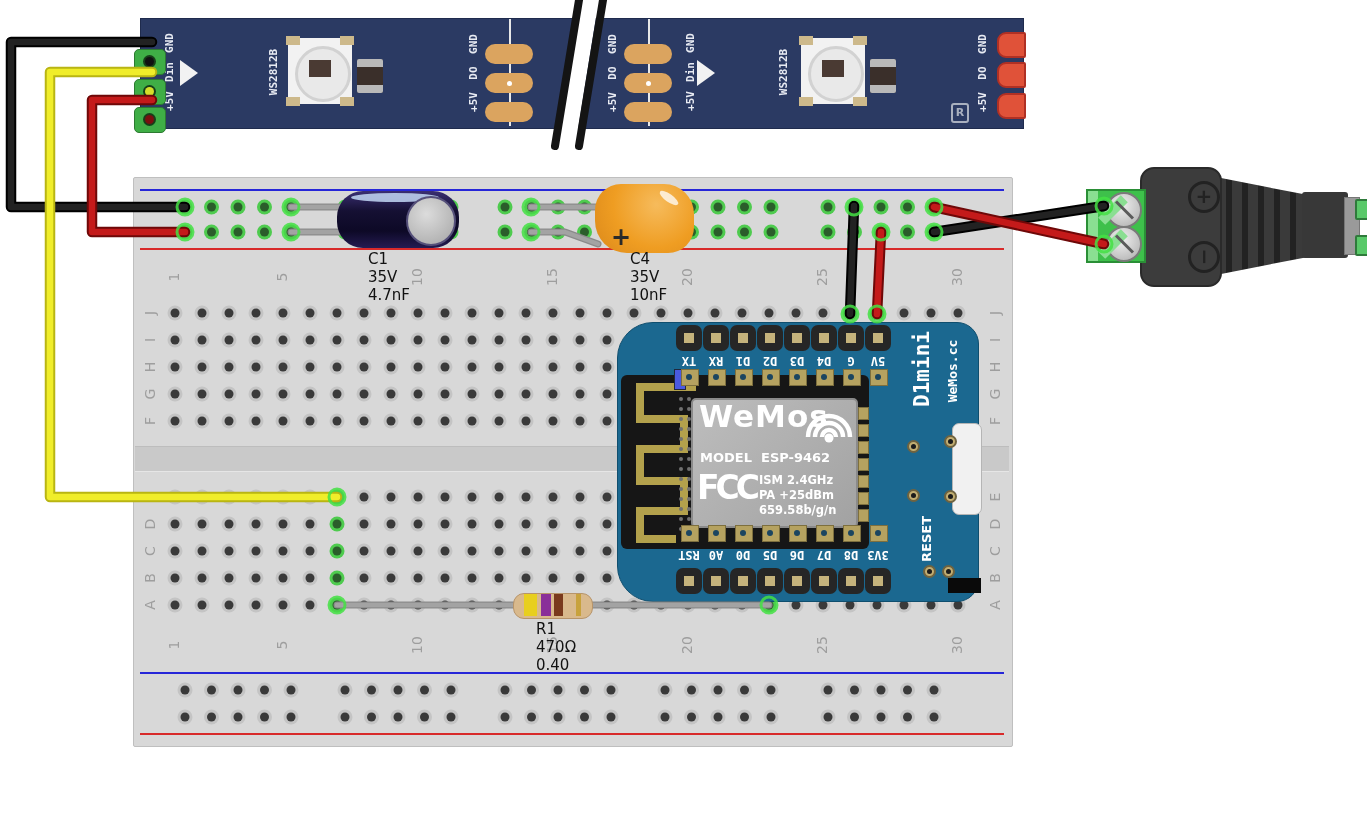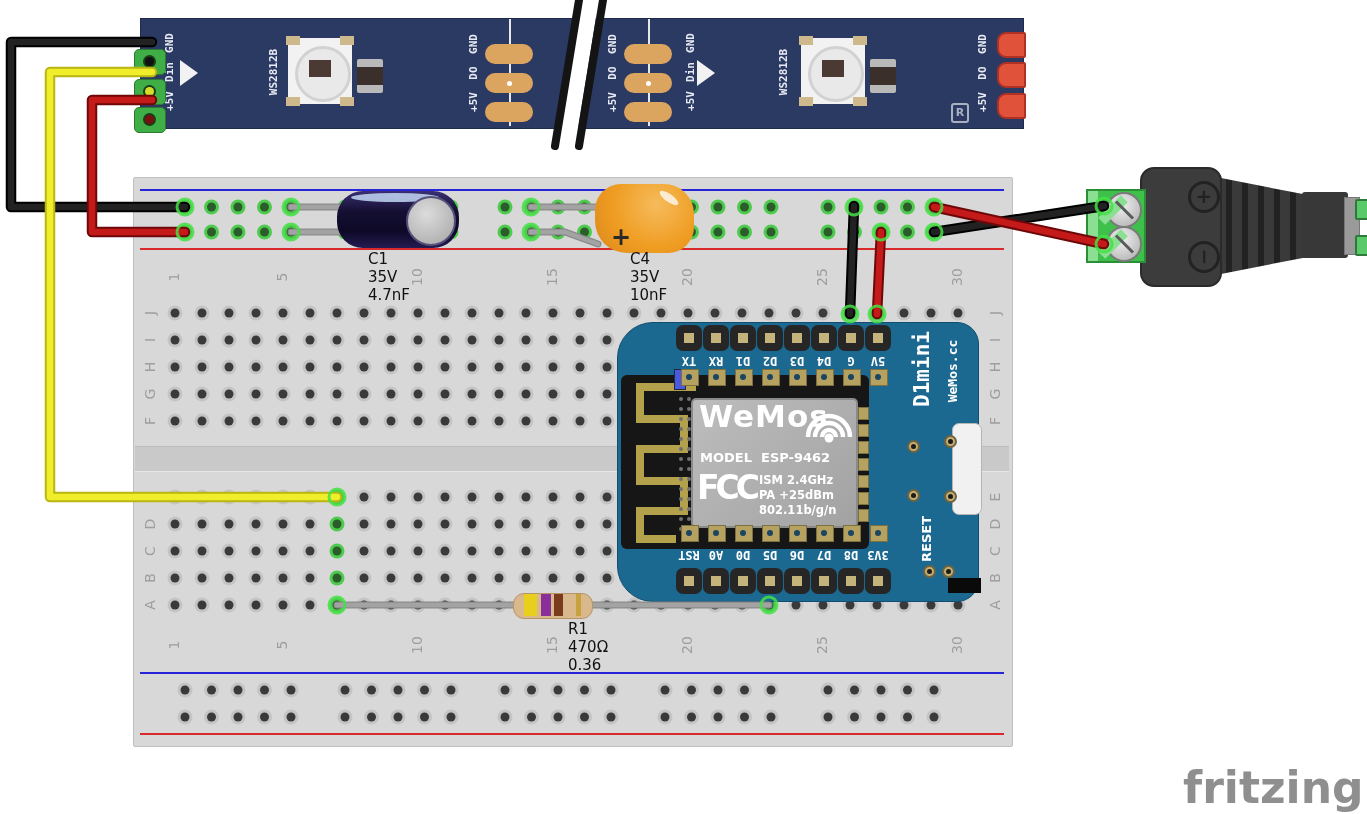--- a/index.html
+++ b/index.html
@@ -1070,21 +1070,21 @@
         <path d="M18,34 A7,7 0 0 1 32,34" fill="none" stroke="#fff" stroke-width="4.5"></path>
         <circle cx="25" cy="35" r="4.5" fill="#fff"></circle>
       </svg>
       <div id="modelline">
         <span>MODEL</span>&nbsp;&nbsp;<span>ESP-9462</span>
       </div>
       <div id="fccmark">FCC</div>
       <div id="specs">
           <div>ISM 2.4GHz</div>
           <div>PA +25dBm</div>
-          <div>802.11b/g/n</div>
+          <div>659.58b/g/n</div>
         </div>
     </div>
     <div class="sidetext" style="left:304px;top:46px;font-size:21px;">D1mini</div>
     <div class="sidetext" style="left:334px;top:48px;font-size:13px;">WeMos.cc</div>
     <div class="sidetext" style="left:308px;top:216px;font-size:13px;font-family:'DejaVu Sans',sans-serif;">RESET</div>
     <div id="usb"></div>
     <div id="resetbtn"></div>
     <div class="via" style="left:289px;top:117px;">
         <i></i>
       </div>
@@ -1315,20 +1315,19 @@
   <div class="complabel" style="left:368px;top:250px;">
     <div>C1</div>
       <div>35V</div>
       <div>4.7nF</div>
   </div>
   <div class="complabel" style="left:630px;top:250px;">
     <div>C4</div>
       <div>35V</div>
       <div>10nF</div>
   </div>
-  <div class="complabel" style="left:568px;top:620px;">
+  <div class="complabel" style="left:536px;top:620px;">
     <div>R1</div>
       <div>470Ω</div>
-      <div>0.36</div>
+      <div>0.40</div>
   </div>
 
-  <div id="footer" class="abs">fritzing</div>
 </div>
 
 </body></html>

